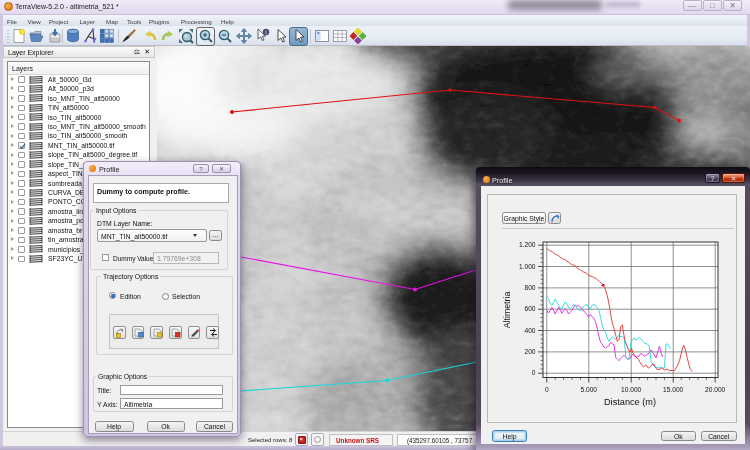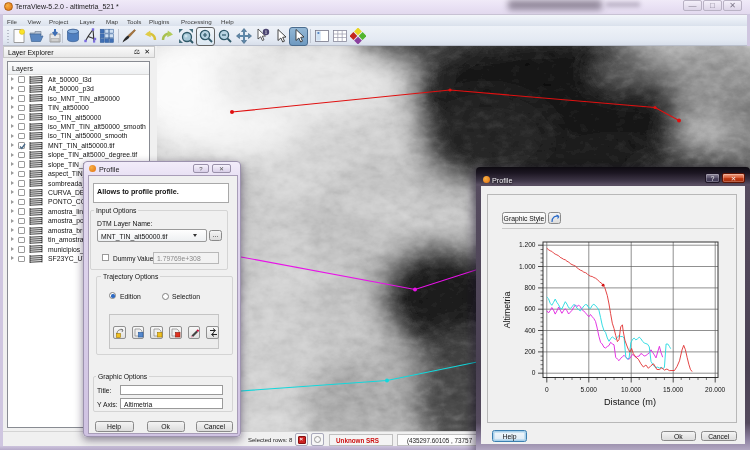--- a/index.html
+++ b/index.html
@@ -436,21 +436,21 @@
 <span style="position:absolute;left:404px;top:4.5px;">(435297.60105 , 73757</span>
 </div>
 <div id="winbottom"></div>
 <div id="dlg1">
 <div class="dicon" style="left:5px;top:3px;"></div>
 <div class="cap" style="position:absolute;left:15px;top:2.5px;">Profile</div>
 <div class="capsm" style="left:109px;top:1.5px;width:16px;">?</div>
 <div class="capsm" style="left:128px;top:1.5px;width:19px;">✕</div>
 <div class="content"></div>
 <div style="position:absolute;left:8.5px;top:21px;width:136px;height:20px;background:#fff;border:1px solid #a8a8a8;"></div>
-<div style="position:absolute;left:13px;top:25px;font-weight:bold;font-size:7.2px;">Allows to profile profile.</div>
+<div style="position:absolute;left:13px;top:25px;font-weight:bold;font-size:7.2px;">Dummy to compute profile.</div>
 <div class="gbox" style="left:6px;top:48px;width:138px;height:60px;"></div>
 <div class="glab" style="left:10px;top:44.5px;">Input Options</div>
 <div style="position:absolute;left:13px;top:58px;">DTM Layer Name:</div>
 <div class="fld" style="left:13px;top:67px;width:110px;height:13px;border-radius:2px;background:linear-gradient(180deg,#fefefe,#eef0f2);"></div>
 <div style="position:absolute;left:17px;top:70.5px;">MNT_TIN_alt50000.tif</div>
 <div style="position:absolute;left:109px;top:72px;width:0;height:0;border-left:2.8px solid transparent;border-right:2.8px solid transparent;border-top:3.5px solid #333;"></div>
 <div class="btn" style="left:125px;top:68px;width:13px;height:11px;line-height:7px;">...</div>
 <div style="position:absolute;left:18px;top:91.5px;width:7px;height:7px;border:1px solid #999;background:#fff;"></div>
 <div style="position:absolute;left:29px;top:93px;font-size:6.5px;">Dummy Value</div>
 <div class="fld" style="left:69px;top:90px;width:66px;height:11.5px;background:#f2f2f2;border-color:#b8b8b8;"></div>

